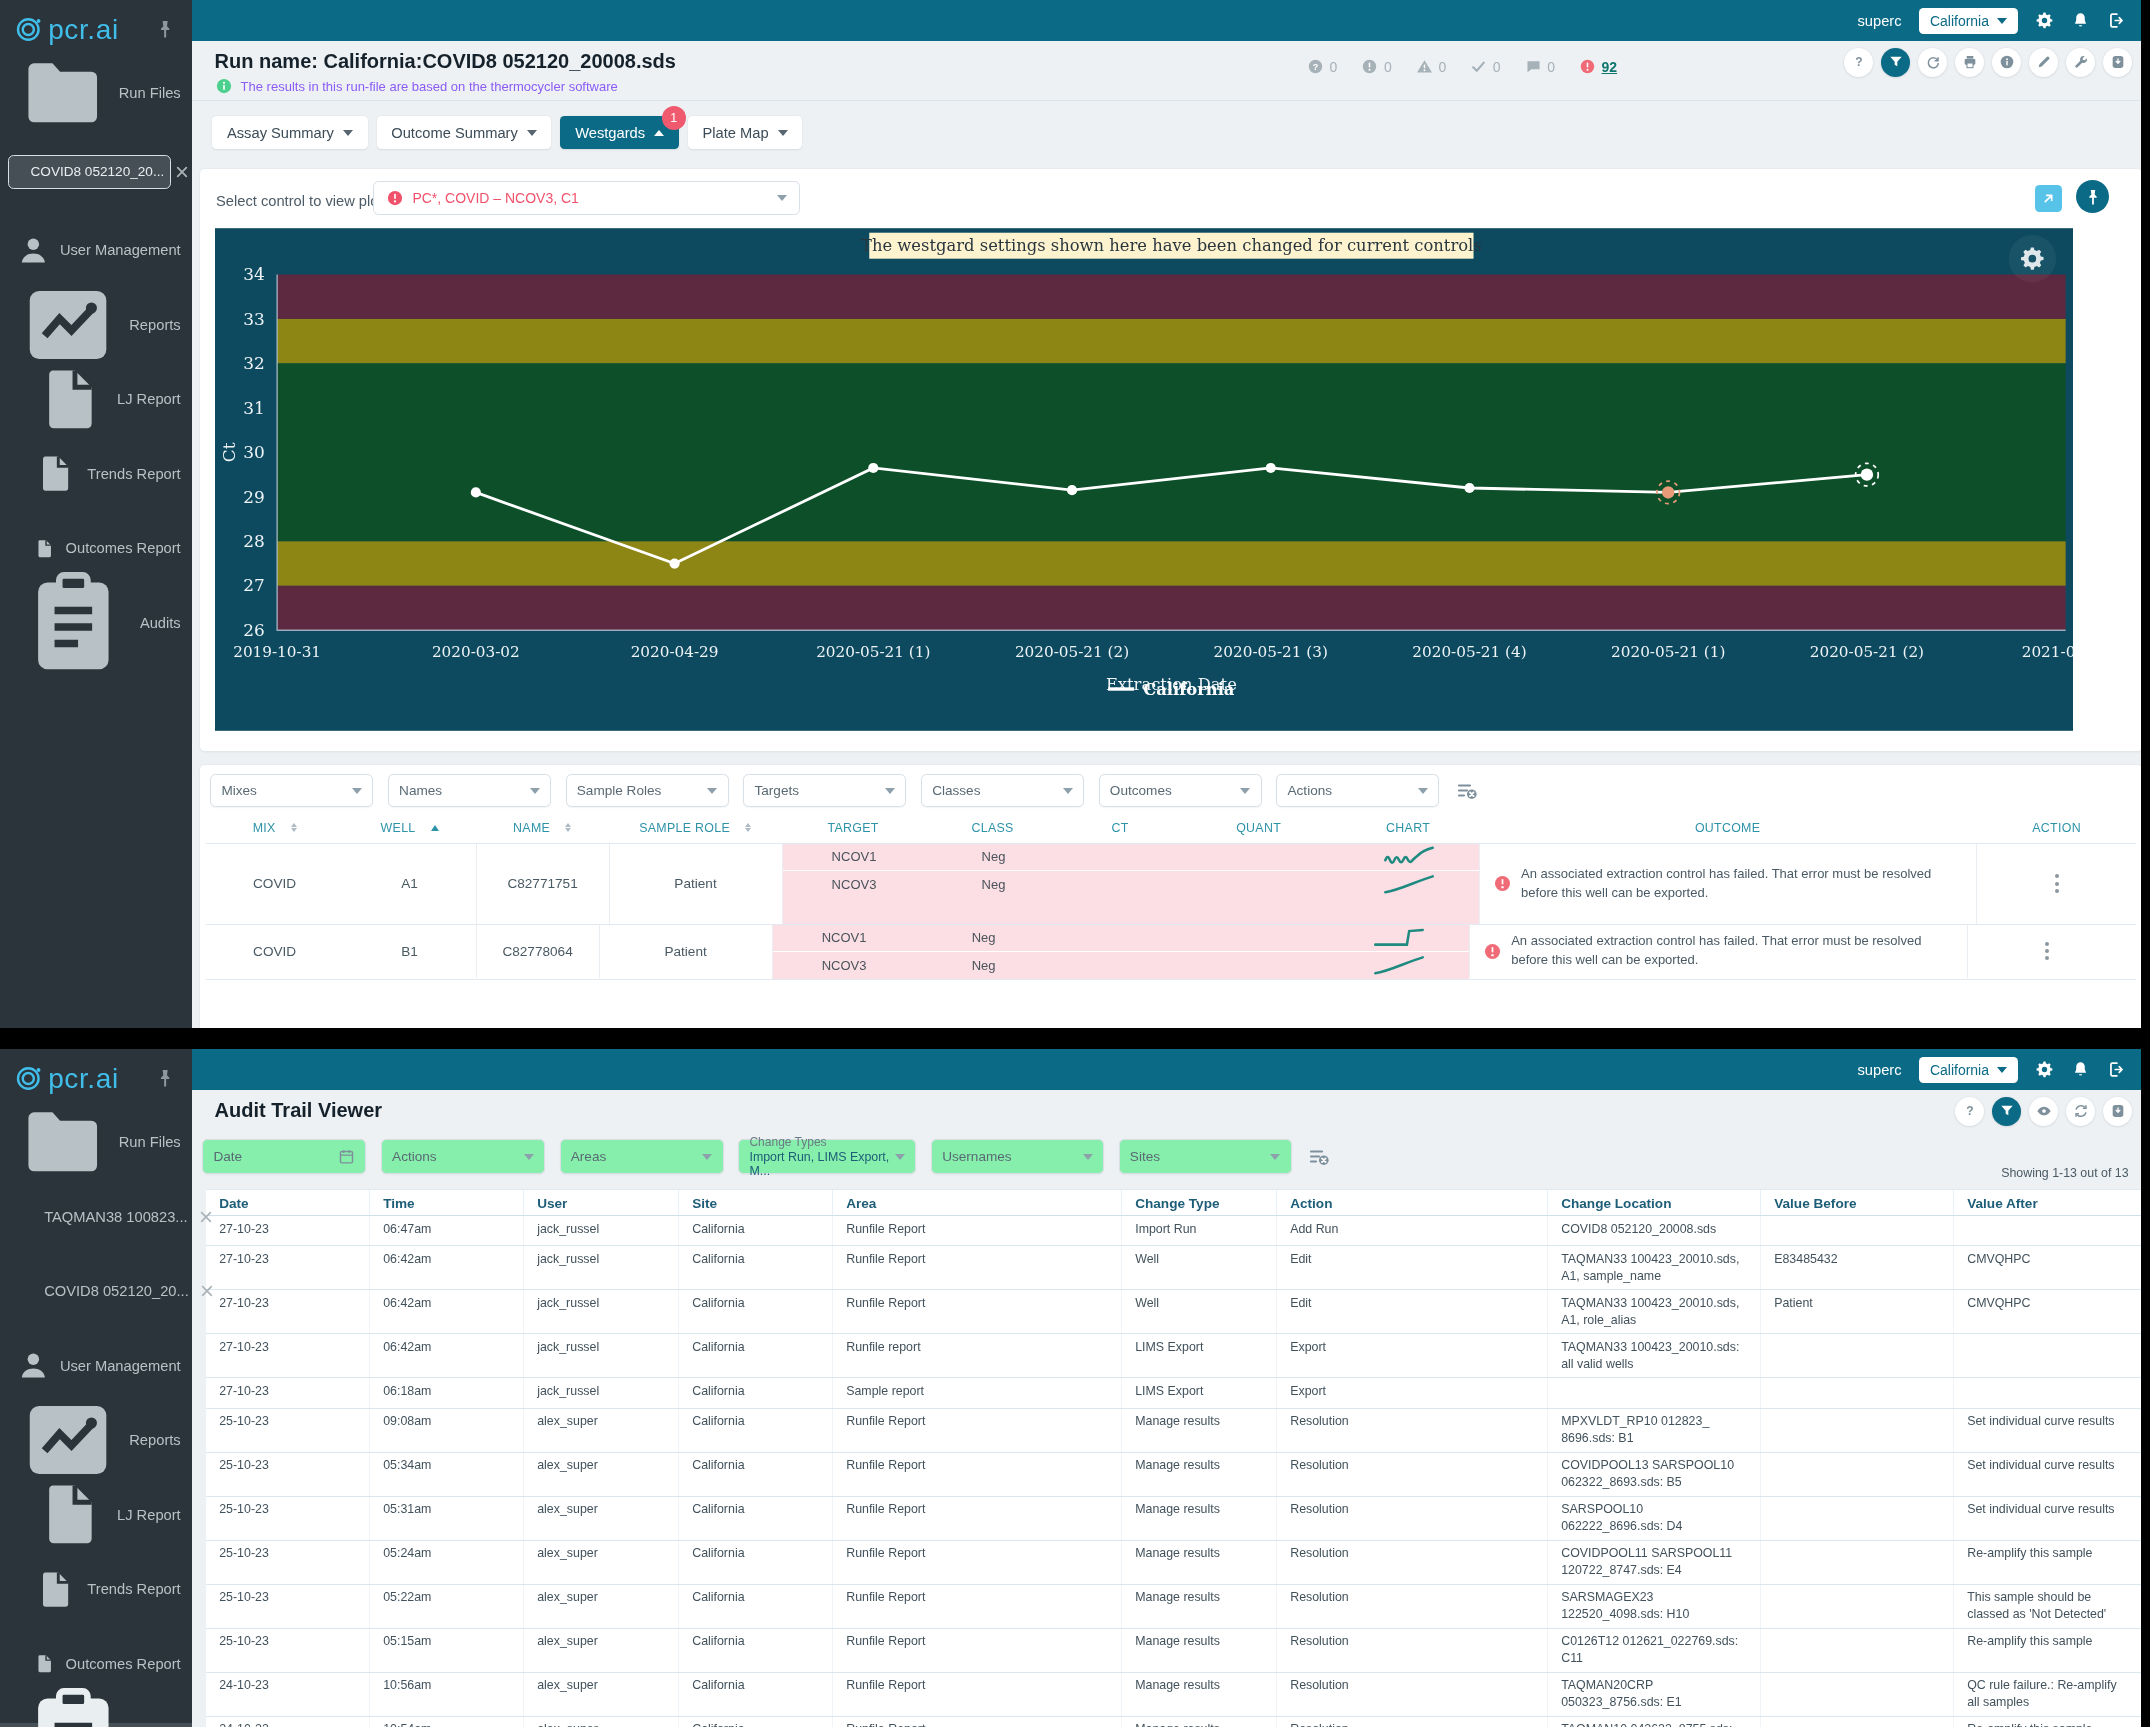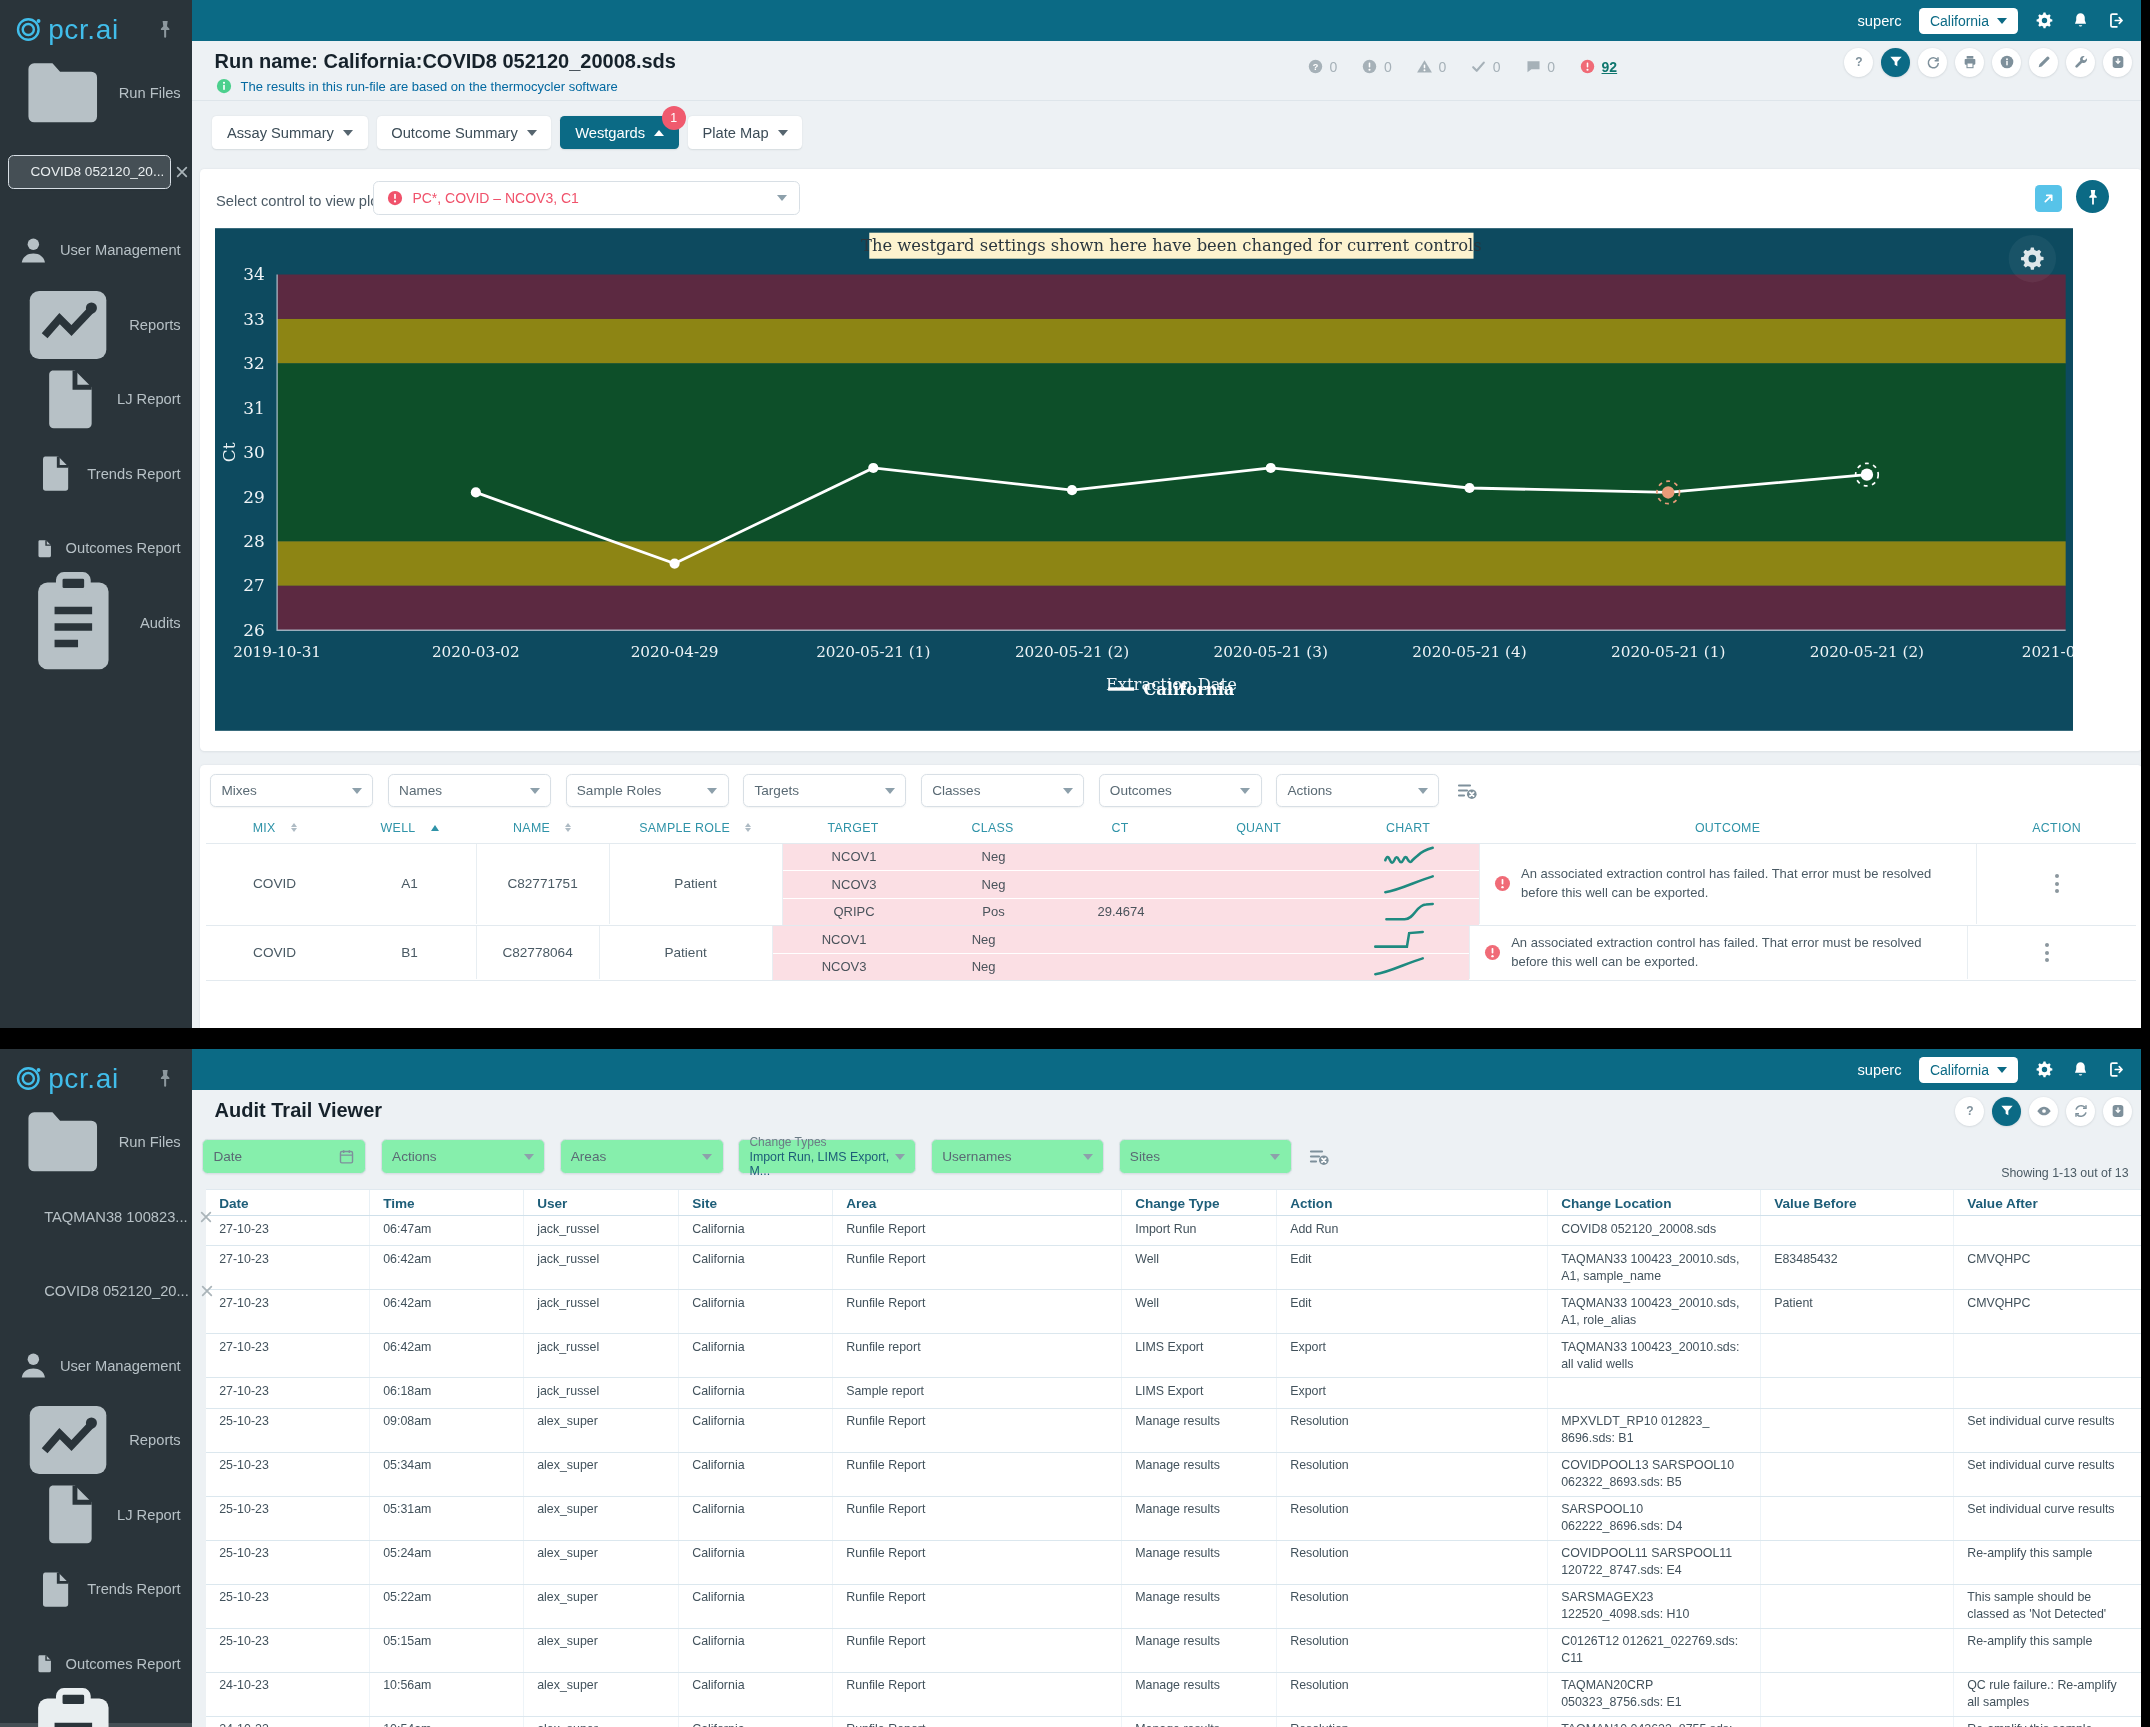--- a/index.html
+++ b/index.html
@@ -40,21 +40,21 @@
   .chev.down{border-top:6.8px solid currentColor;}
   .chev.up{border-bottom:6.8px solid currentColor;}
   .chev.gray{color:#8da0ab;}
 
   
   .badge-row{position:absolute;left:1115px;top:17px;display:flex;gap:24px;align-items:center;font-size:14px;color:#a6b1b8;}
   .badge{display:flex;gap:5.6px;align-items:center;}
   .badge .ic{width:17px;height:17px;color:#a6b1b8;}
   .badge.err .ic{color:#f06b77;}
   .badge.err .cnt{color:#0f766e;font-weight:700;text-decoration:underline;cursor:pointer;}
-  .info-line{position:absolute;left:22.6px;top:36px;display:flex;gap:8px;align-items:center;font-size:13px;color:#0369a1;}
+  .info-line{position:absolute;left:22.6px;top:36px;display:flex;gap:8px;align-items:center;font-size:13px;color:#8b5cf6;}
   .info-line .ic{width:18px;height:18px;color:#4cd08d;}
   .hdr-divider{position:absolute;left:0;right:0;top:59px;border-bottom:1.1px solid #dee5ea;}
 
   .tabs{position:absolute;left:20.3px;top:75px;display:flex;gap:9px;}
   .tab{position:relative;height:33px;background:#fff;border-radius:4.5px;display:flex;align-items:center;gap:9px;padding:0 14.7px;font-size:14.7px;color:#3c4c57;box-shadow:0 0.6px 1.7px rgba(10,30,40,.1);cursor:pointer;}
   .tab .chev{color:#56656f;}
   .tab.active{background:#0b6a85;color:#fff;}
   .tab.active .chev{color:#fff;}
   .tab-badge{position:absolute;top:-10.2px;right:-6.8px;background:#f05a6e;color:#fff;width:24px;height:24px;border-radius:50%;display:flex;align-items:center;justify-content:center;font-size:12.4px;}
 
@@ -598,31 +598,20 @@
           <span>NCOV3</span>
           <span>Neg</span>
           <span></span>
           <span></span>
           <span class="sparkwrap">
                   <svg width="52" height="22.6" viewBox="0 0 92 40">
                     <path d="M4 34 C28 31 60 14 88 6" fill="none" stroke="#1f8a80" stroke-width="4.5" stroke-linecap="round"></path>
                   </svg>
                 </span>
         </div>
-              <div class="rt-subrow">
-          <span>QRIPC</span>
-          <span>Pos</span>
-          <span>29.4674</span>
-          <span></span>
-          <span class="sparkwrap">
-                  <svg width="52" height="22.6" viewBox="0 0 92 40">
-                    <path d="M6 34 L38 34 C56 34 58 9 76 8 L88 7" fill="none" stroke="#1f8a80" stroke-width="4.5" stroke-linecap="round"></path>
-                  </svg>
-                </span>
-        </div>
             </div>
       <div class="rt-outcome" style="width:498px;height:80px">
         <span class="ic">
                 <svg viewBox="0 0 24 24">
                   <circle cx="12" cy="12" r="9.5" fill="currentColor"></circle>
                   <rect x="10.9" y="6.2" width="2.2" height="7.2" rx="1" fill="#fff"></rect>
                   <circle cx="12" cy="16.6" r="1.5" fill="#fff"></circle>
                 </svg>
               </span>
               <span>An associated extraction control has failed. That error must be resolved before this well can be exported.</span>

